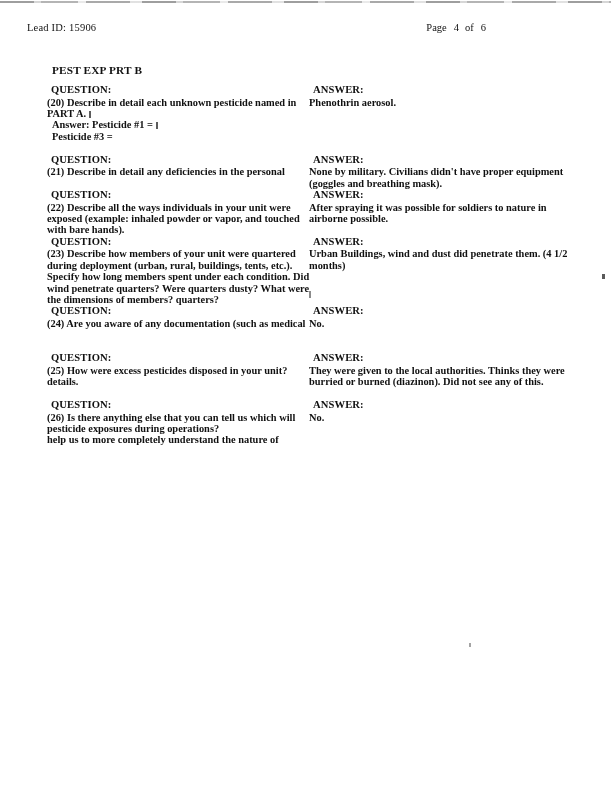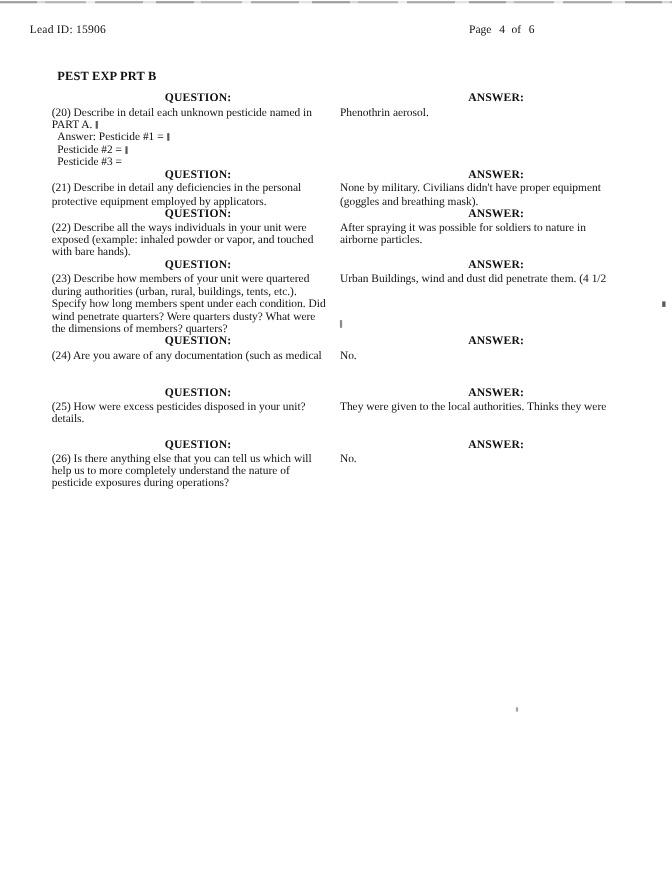--- a/index.html
+++ b/index.html
@@ -97,29 +97,29 @@
     left: 309px; top: 0;
     width: 280px;
   }
 
   .col-label {
     font-weight: bold;
     font-size: 10.6px;
     line-height: 12.6px;
     letter-spacing: .1px;
     padding-left: 4px;
-    text-align: center;
   }
   .col-text {
     font-size: 10.4px;
     line-height: 11.4px;
   }
   .col-text .ln {
     display: block;
     white-space: nowrap;
+    font-weight: bold;
   }
   .col-text .ln.indent { padding-left: 5px; }
 
   .ink-mark {
     display: inline-block;
     width: 2px;
     height: 7px;
     background: #333;
     vertical-align: -1px;
     margin-left: 3px;
@@ -144,37 +144,35 @@
 <div id="form-body">
   <div id="form-title">PEST EXP PRT B</div>
   <div id="qa-block">
       <div class="qa-pair" style="position: absolute; top: 0px;">
         <div class="col-question">
           <div class="col-label">QUESTION:</div>
           <div class="col-text">
             <span class="ln">(20)  Describe in detail each unknown pesticide named in</span>
             <span class="ln">PART A.<span class="ink-mark"></span></span>
             <span class="ln indent">Answer:  Pesticide #1 =<span class="ink-mark"></span></span>
-            <span class="ln indent">Pesticide #2 =<span class="ink-mark"></span></span>
             <span class="ln indent">Pesticide #3 =</span>
           </div>
         </div>
         <div class="col-answer">
           <div class="col-label">ANSWER:</div>
           <div class="col-text">
             <span class="ln">Phenothrin aerosol.</span>
           </div>
         </div>
       </div>
       <div class="qa-pair" style="position: absolute; top: 69.6px;">
         <div class="col-question">
           <div class="col-label">QUESTION:</div>
           <div class="col-text">
             <span class="ln">(21)  Describe in detail any deficiencies in the personal</span>
-            <span class="ln">protective equipment employed by applicators.</span>
           </div>
         </div>
         <div class="col-answer">
           <div class="col-label">ANSWER:</div>
           <div class="col-text">
             <span class="ln">None by military.  Civilians didn't have proper equipment</span>
             <span class="ln">(goggles and breathing mask).</span>
           </div>
         </div>
       </div>
@@ -184,39 +182,40 @@
           <div class="col-text">
             <span class="ln">(22)  Describe all the ways individuals in your unit were</span>
             <span class="ln">exposed (example: inhaled powder or vapor, and touched</span>
             <span class="ln">with bare hands).</span>
           </div>
         </div>
         <div class="col-answer">
           <div class="col-label">ANSWER:</div>
           <div class="col-text">
             <span class="ln">After spraying it was possible for soldiers to nature in</span>
-            <span class="ln">airborne particles.</span>
+            <span class="ln">airborne possible.</span>
           </div>
         </div>
       </div>
       <div class="qa-pair" style="position: absolute; top: 151.8px;">
         <div class="col-question">
           <div class="col-label">QUESTION:</div>
           <div class="col-text">
             <span class="ln">(23)  Describe how members of your unit were quartered</span>
-            <span class="ln">during authorities (urban, rural, buildings, tents, etc.).</span>
+            <span class="ln">during deployment (urban, rural, buildings, tents, etc.).</span>
             <span class="ln">Specify how long members spent under each condition.  Did</span>
             <span class="ln">wind penetrate quarters?  Were quarters dusty?  What were</span>
             <span class="ln">the dimensions of members? quarters?</span>
           </div>
         </div>
         <div class="col-answer">
           <div class="col-label">ANSWER:</div>
           <div class="col-text">
             <span class="ln">Urban Buildings, wind and dust did penetrate them.  (4 1/2</span>
+            <span class="ln">months)</span>
           </div>
         </div>
       </div>
       <div class="qa-pair" style="position: absolute; top: 221.4px;">
         <div class="col-question">
           <div class="col-label">QUESTION:</div>
           <div class="col-text">
             <span class="ln">(24)  Are you aware of any documentation (such as medical</span>
           </div>
         </div>
@@ -232,30 +231,31 @@
           <div class="col-label">QUESTION:</div>
           <div class="col-text">
             <span class="ln">(25)  How were excess pesticides disposed in your unit?</span>
             <span class="ln">details.</span>
           </div>
         </div>
         <div class="col-answer">
           <div class="col-label">ANSWER:</div>
           <div class="col-text">
             <span class="ln">They were given to the local authorities.  Thinks they were</span>
+            <span class="ln">burried or burned (diazinon).  Did not see any of this.</span>
           </div>
         </div>
       </div>
       <div class="qa-pair" style="position: absolute; top: 315px;">
         <div class="col-question">
           <div class="col-label">QUESTION:</div>
           <div class="col-text">
             <span class="ln">(26)  Is there anything else that you can tell us which will</span>
+            <span class="ln">pesticide exposures during operations?</span>
             <span class="ln">help us to more completely understand the nature of</span>
-            <span class="ln">pesticide exposures during operations?</span>
           </div>
         </div>
         <div class="col-answer">
           <div class="col-label">ANSWER:</div>
           <div class="col-text">
             <span class="ln">No.</span>
           </div>
         </div>
       </div>
     </div>

